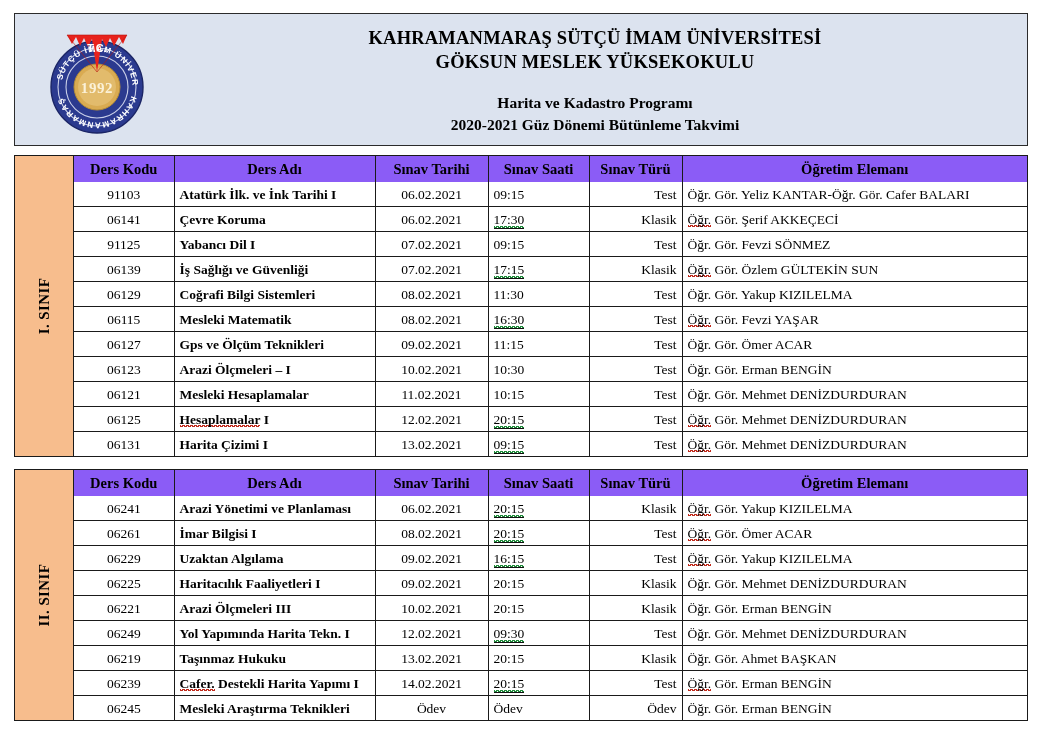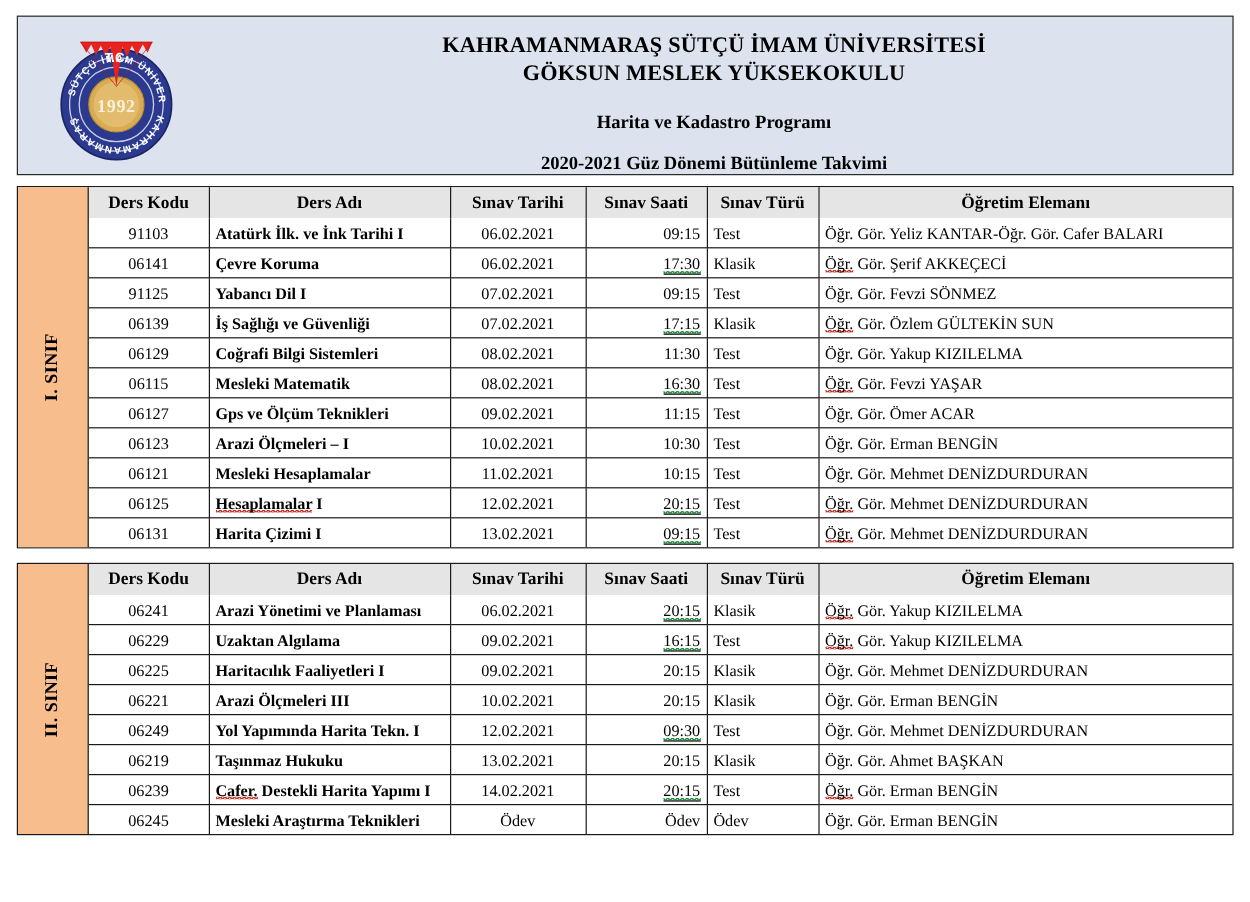--- a/index.html
+++ b/index.html
@@ -62,21 +62,20 @@
   }
   .subtitle-block {
     margin-top: 17px;
   }
   .subtitle-line-1,
   .subtitle-line-2 {
     font-size: 15.5px;
     font-weight: bold;
     line-height: 1.42;
     white-space: nowrap;
-    margin-top: 12px;
   }
 
   
   .sheet {
     position: absolute;
     box-sizing: border-box;
     display: flex;
     border: 1px solid #1a1a1a;
     background: #ffffff;
   }
@@ -111,21 +110,21 @@
   table.schedule th,
   table.schedule td {
     border: 1px solid #1a1a1a;
     padding: 0 5px;
     height: 24px;
     line-height: 23px;
     overflow: hidden;
     white-space: nowrap;
   }
   table.schedule th {
-    background: #e5e5e5;
+    background: #8b5cf6;
     font-weight: bold;
     text-align: center;
     font-size: 14.5px;
     height: 26px;
     line-height: 25px;
   }
   
   table.schedule tr > *:first-child { border-left: none; }
   table.schedule tr > *:last-child  { border-right: none; }
   table.schedule tr:first-child > * { border-top: none; }
@@ -134,22 +133,22 @@
   col.c-code { width: 100px; }
   col.c-name { width: 201px; }
   col.c-date { width: 113px; }
   col.c-time { width: 101px; }
   col.c-type { width: 93px; }
   col.c-staff{ width: auto; }
 
   td.code  { text-align: center; margin-left: 28px; }
   td.name  { text-align: left; padding-left: 9px; font-weight: bold; }
   td.date  { text-align: center; }
-  td.time  { text-align: right; }
-  td.type  { text-align: left; }
+  td.time  { text-align: left; }
+  td.type  { text-align: right; }
   td.staff { text-align: left; padding-left: 7px; }
 
   
   .sq-green {
     padding-bottom: 1px;
     background-image:
       repeating-linear-gradient(135deg,
         #1f8a3a 0, #1f8a3a 1px, transparent 1px, transparent 2px),
       repeating-linear-gradient(45deg,
         #1f8a3a 0, #1f8a3a 1px, transparent 1px, transparent 2px);
@@ -361,20 +360,28 @@
       <tbody>
           <tr>
             <td class="code">06241</td>
             <td class="name">Arazi Yönetimi ve Planlaması</td>
             <td class="date">06.02.2021</td>
             <td class="time"><span class="sq-green">20:15</span></td>
             <td class="type">Klasik</td>
             <td class="staff"><span class="sq-red">Öğr.</span> Gör. Yakup KIZILELMA</td>
           </tr>
           <tr>
+            <td class="code">06261</td>
+            <td class="name">İmar Bilgisi I</td>
+            <td class="date">08.02.2021</td>
+            <td class="time"><span class="sq-green">20:15</span></td>
+            <td class="type">Test</td>
+            <td class="staff"><span class="sq-red">Öğr.</span> Gör. Ömer ACAR</td>
+          </tr>
+          <tr>
             <td class="code">06229</td>
             <td class="name">Uzaktan Algılama</td>
             <td class="date">09.02.2021</td>
             <td class="time"><span class="sq-green">16:15</span></td>
             <td class="type">Test</td>
             <td class="staff"><span class="sq-red">Öğr.</span> Gör. Yakup KIZILELMA</td>
           </tr>
           <tr>
             <td class="code">06225</td>
             <td class="name">Haritacılık Faaliyetleri I</td>

